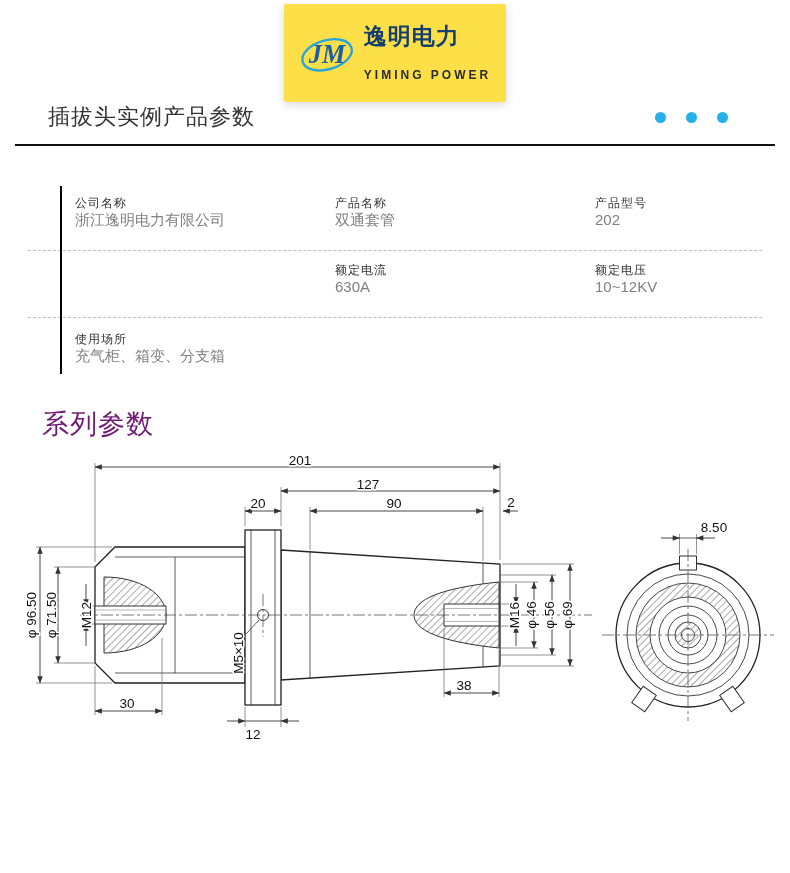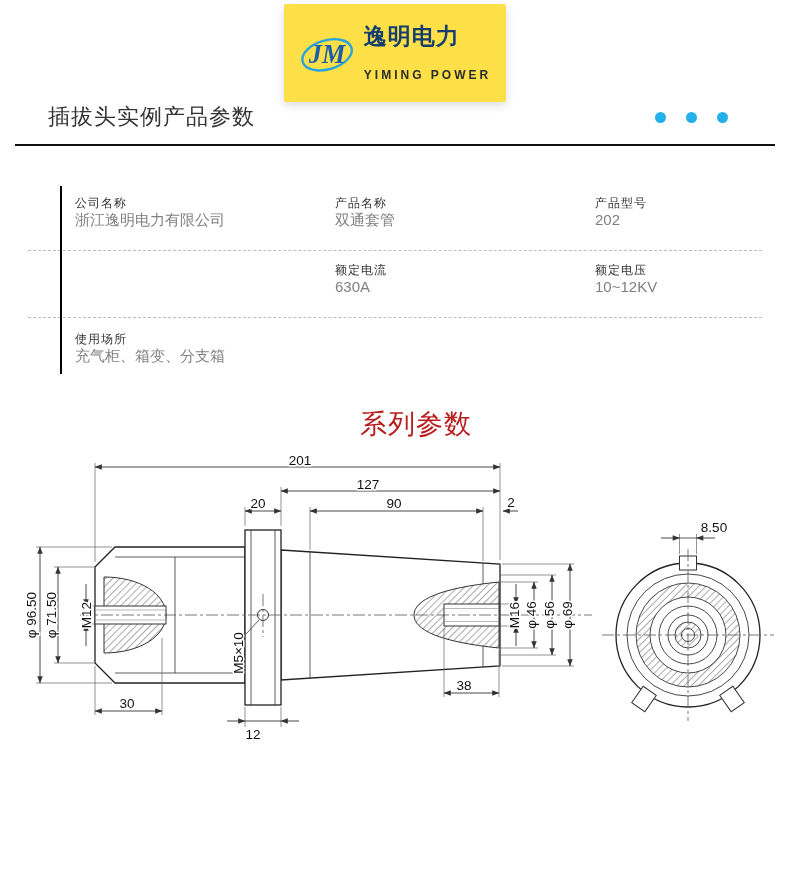--- a/index.html
+++ b/index.html
@@ -34,21 +34,21 @@
   
   .params { position:relative; margin:38px 28px 0 28px; }
   .params-accent { position:absolute; left:32px; top:2px; bottom:2px; width:2px; background:#000; }
   .params-row { display:grid; grid-template-columns:260px 260px 1fr; padding:12px 0 20px 47px; }
   .params-row.last { padding:14px 0 10px 47px; }
   .param-label { font-size:12px; font-weight:500; color:#333; line-height:1.2; letter-spacing:1px; }
   .param-value { font-size:15px; color:#808080; line-height:1.3; }
   .dashed-sep { border-top:1px dashed #bdbdbd; }
 
   
-  .series-title { font-size:27px; font-weight:500; color:#b91c1c; margin:30px 0 0 42px; letter-spacing:1px;text-align:center; }
+  .series-title { font-size:27px; font-weight:500; color:#701a75; margin:30px 0 0 42px; letter-spacing:1px; }
 
   
   .drawing { display:block; width:790px; height:300px; margin-top:8px; }
   .ol      { fill:#fff; stroke:#222; stroke-width:1.3; }
   .thin    { fill:none; stroke:#333; stroke-width:0.8; }
   .thin2   { fill:none; stroke:#333; stroke-width:0.9; }
   .hatched { fill:url(#hatch); stroke:#333; stroke-width:1; }
   .hatchring { fill:url(#hatch); stroke:none; }
   .bore    { fill:#fff; stroke:#333; stroke-width:1; }
   .thread  { stroke:#999; stroke-width:0.7; }

